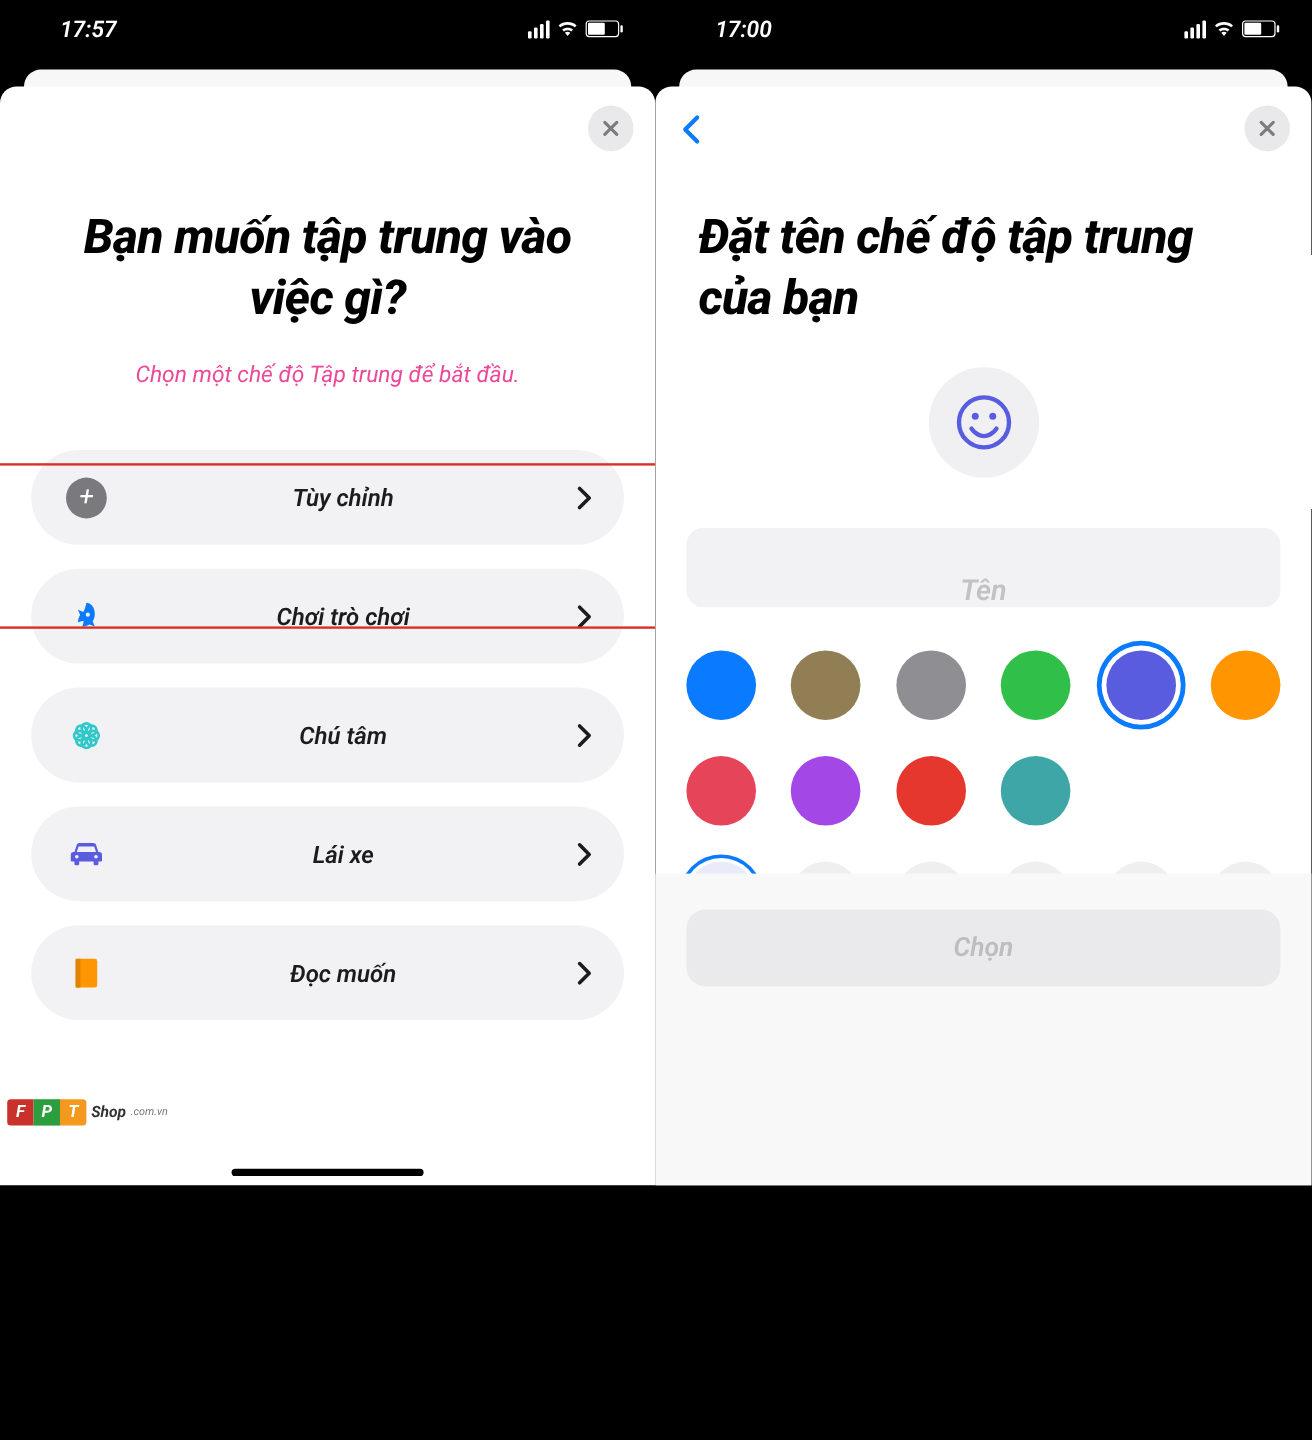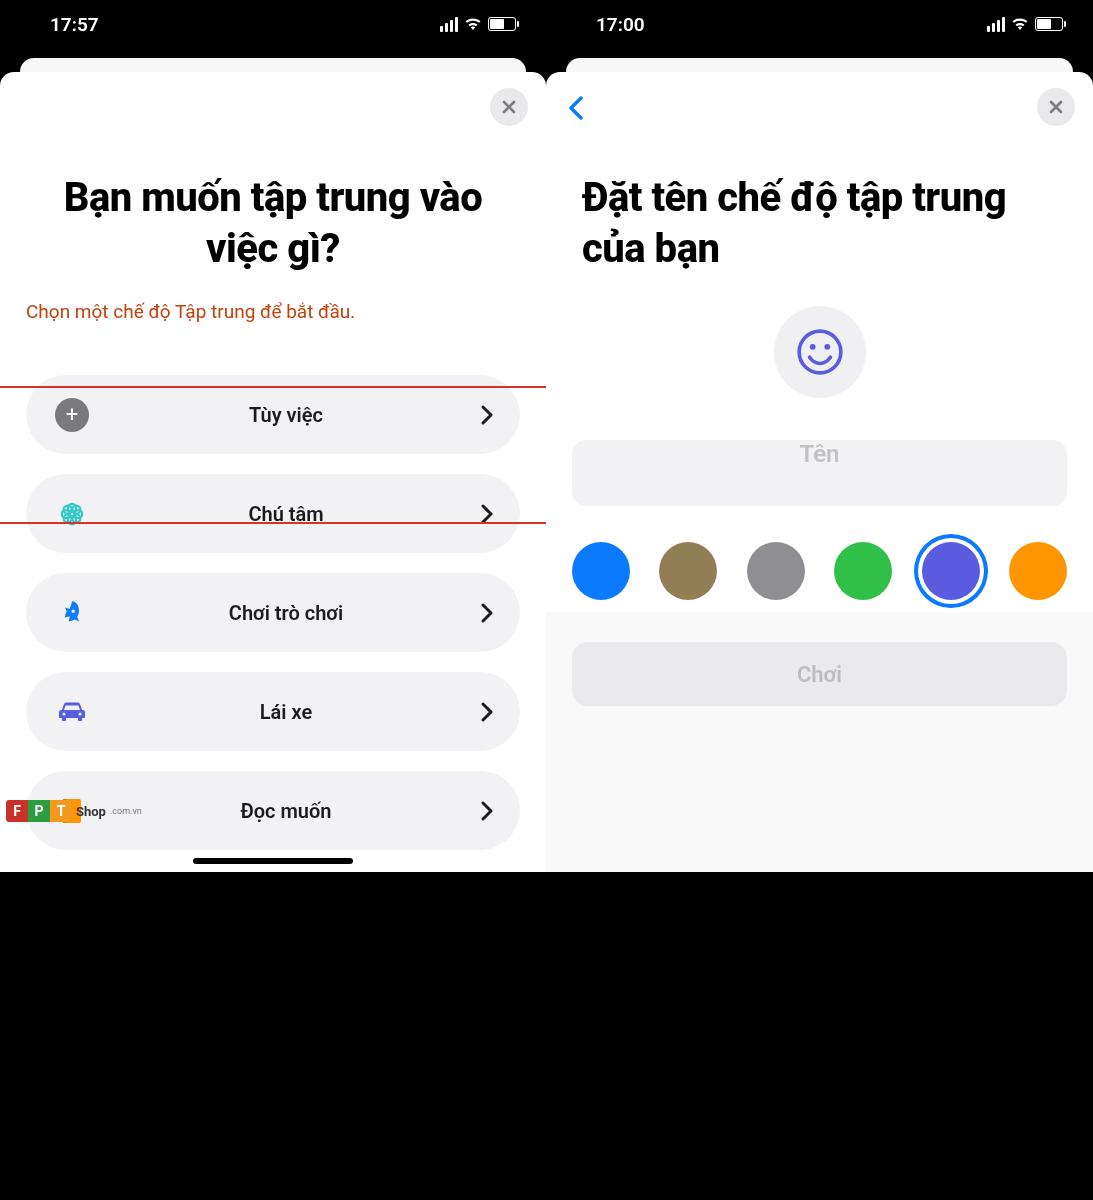--- a/index.html
+++ b/index.html
@@ -11,24 +11,25 @@
     overflow: hidden;
     position: relative;
   }
   .phones {
     display: flex;
     width: 1093px;
     height: 1200px;
   }
   .phone {
     width: 546px;
-    height: 872px;
+    height: 988px;
     background: #000;
     position: relative;
     overflow: hidden;
+    font-style: italic;
   }
   .phone.right { width: 547px; }
   .status-bar {
     height: 48px;
     display: flex;
     align-items: center;
     justify-content: space-between;
     padding: 0 30px 0 50px;
     color: #fff;
     font-weight: 600;
@@ -66,41 +67,41 @@
   }
   .back-btn {
     position:absolute; top:16px; left:10px; width:40px; height:40px;
     display:flex;align-items:center;justify-content:center;color:#0a7aff;
   }
   .title {
     text-align:center; font-weight:800; font-size:40px; line-height:1.28;
     padding: 84px 10px 0 10px; letter-spacing:-0.5px;
   }
   .subtitle {
-    text-align:left; font-size:19px; color:#c2410c; margin-top:26px;
+    text-align:center; font-size:19px; color:#ec4899; margin-top:26px;
   }
   .list { margin-top:52px; display:flex; flex-direction:column; gap:20px; }
   .row {
     background:#f2f2f4; border-radius:40px; height:79px;
     display:flex; align-items:center; padding:0 26px; position:relative;
   }
   .row .icon-slot { width:40px; display:flex; align-items:center; justify-content:center; }
   .row .label { flex:1; text-align:center; font-size:20px; font-weight:600; color:#1c1c1e; }
   .row .chev { color:#1c1c1e; }
   .highlight { position:absolute; border:2.5px solid #d9302a; pointer-events:none; }
   .plus-circ{width:34px;height:34px;border-radius:50%;background:#7a7a7e;display:flex;align-items:center;justify-content:center;color:#fff;font-size:22px;}
   
   .title2 { text-align:left; font-weight:800; font-size:40px; line-height:1.28; padding:84px 10px 0; letter-spacing:-0.5px;}
   .big-icon{
     width:92px;height:92px;border-radius:50%;background:#f0f0f2;margin:32px auto 0;
     display:flex;align-items:center;justify-content:center;color:#5a5ce0;
   }
   .name-field{
     margin-top:42px;background:#f2f2f4;border-radius:14px;height:66px;
-    display:flex;align-items:flex-start;justify-content:center;color:#c2c2c5;font-size:24px;font-weight:600;
+    display:flex;align-items:flex-end;justify-content:center;color:#c2c2c5;font-size:24px;font-weight:600;
   }
   .color-grid{
     margin-top:36px; display:grid; grid-template-columns:repeat(6,58px); gap:30px 27px;
     justify-content:space-between;
   }
   .color-dot{width:58px;height:58px;border-radius:50%;}
   .color-dot.sel{box-shadow:0 0 0 4px #fff, 0 0 0 8px #0a7aff;}
   .icon-grid{
     margin-top:30px; display:grid; grid-template-columns:repeat(6,58px); gap:22px 27px;
     justify-content:space-between;
@@ -165,21 +166,33 @@
       </div>
       <h1 class="title">Bạn muốn tập trung vào việc gì?</h1>
       <p class="subtitle">Chọn một chế độ Tập trung để bắt đầu.</p>
 
       <div class="list">
 
         <div class="row">
           <span class="icon-slot">
               <span class="plus-circ">+</span>
             </span>
-          <span class="label">Tùy việc</span>
+          <span class="label">Tùy chỉnh</span>
+          <svg class="chev" width="14" height="22" viewBox="0 0 14 22">
+              <path fill="none" stroke="#1c1c1e" stroke-width="3" stroke-linecap="round" stroke-linejoin="round" d="M3 3l8 8-8 8"></path>
+            </svg>
+        </div>
+
+        <div class="row">
+          <span class="icon-slot">
+            <svg width="28" height="28" viewBox="0 0 24 24">
+                <path fill="#0a7aff" d="M12 2c3 0 6 3 6 8 0 2-.6 3.8-1.5 5.2l1.5 3.8-3.8-1.5C12.8 18.4 11 19 9 19c0 0 1-2 1-4-2 0-4 1-4 1 0-2 .6-3.8 1.5-5.2L6 7l3.8 1.5C11.2 6.6 12 2 12 2zm1 7a1.5 1.5 0 100 3 1.5 1.5 0 000-3z"></path>
+              </svg>
+          </span>
+          <span class="label">Chơi trò chơi</span>
           <svg class="chev" width="14" height="22" viewBox="0 0 14 22">
               <path fill="none" stroke="#1c1c1e" stroke-width="3" stroke-linecap="round" stroke-linejoin="round" d="M3 3l8 8-8 8"></path>
             </svg>
         </div>
 
         <div class="row">
           <span class="icon-slot">
             <svg width="30" height="30" viewBox="0 0 24 24">
                 <g fill="none" stroke="#30c8c8" stroke-width="1.8">
                   <circle cx="12" cy="7" r="3.2"></circle>
@@ -194,32 +207,20 @@
               </svg>
           </span>
           <span class="label">Chú tâm</span>
           <svg class="chev" width="14" height="22" viewBox="0 0 14 22">
               <path fill="none" stroke="#1c1c1e" stroke-width="3" stroke-linecap="round" stroke-linejoin="round" d="M3 3l8 8-8 8"></path>
             </svg>
         </div>
 
         <div class="row">
           <span class="icon-slot">
-            <svg width="28" height="28" viewBox="0 0 24 24">
-                <path fill="#0a7aff" d="M12 2c3 0 6 3 6 8 0 2-.6 3.8-1.5 5.2l1.5 3.8-3.8-1.5C12.8 18.4 11 19 9 19c0 0 1-2 1-4-2 0-4 1-4 1 0-2 .6-3.8 1.5-5.2L6 7l3.8 1.5C11.2 6.6 12 2 12 2zm1 7a1.5 1.5 0 100 3 1.5 1.5 0 000-3z"></path>
-              </svg>
-          </span>
-          <span class="label">Chơi trò chơi</span>
-          <svg class="chev" width="14" height="22" viewBox="0 0 14 22">
-              <path fill="none" stroke="#1c1c1e" stroke-width="3" stroke-linecap="round" stroke-linejoin="round" d="M3 3l8 8-8 8"></path>
-            </svg>
-        </div>
-
-        <div class="row">
-          <span class="icon-slot">
             <svg width="30" height="24" viewBox="0 0 30 24">
                 <path fill="#5a5ce0" d="M5 10l2-6c.3-1 1.2-1.6 2.2-1.6h11.6c1 0 1.9.6 2.2 1.6l2 6h1c1 0 2 1 2 2v5c0 .6-.4 1-1 1h-2v2c0 .6-.4 1-1 1h-2c-.6 0-1-.4-1-1v-2H9v2c0 .6-.4 1-1 1H6c-.6 0-1-.4-1-1v-2H3c-.6 0-1-.4-1-1v-5c0-1 1-2 2-2h1zm2 0h16l-1.5-4.5H8.5L7 10zm0 5.5A1.5 1.5 0 107 12.5a1.5 1.5 0 000 3zm16 0a1.5 1.5 0 100-3 1.5 1.5 0 000 3z"></path>
               </svg>
           </span>
           <span class="label">Lái xe</span>
           <svg class="chev" width="14" height="22" viewBox="0 0 14 22">
               <path fill="none" stroke="#1c1c1e" stroke-width="3" stroke-linecap="round" stroke-linejoin="round" d="M3 3l8 8-8 8"></path>
             </svg>
         </div>
 
@@ -399,18 +400,18 @@
         <div class="glyph">
           <svg width="28" height="28" viewBox="0 0 28 28">
               <path fill="none" stroke="currentColor" stroke-width="3" stroke-linecap="round" d="M6 3v7c0 3 2 5 5 5s5-2 5-5V3M11 15v5c0 3 2 5 5 5s5-2 5-5v-4"></path>
               <circle cx="21" cy="14" r="3.5" fill="currentColor"></circle>
             </svg>
         </div>
       </div>
 
       <div class="next-area">
         <div class="next-btn">
-          <span>Chơi</span>
+          <span>Chọn</span>
         </div>
       </div>
     </div>
   </div>
 </div>
 
 </body></html>

